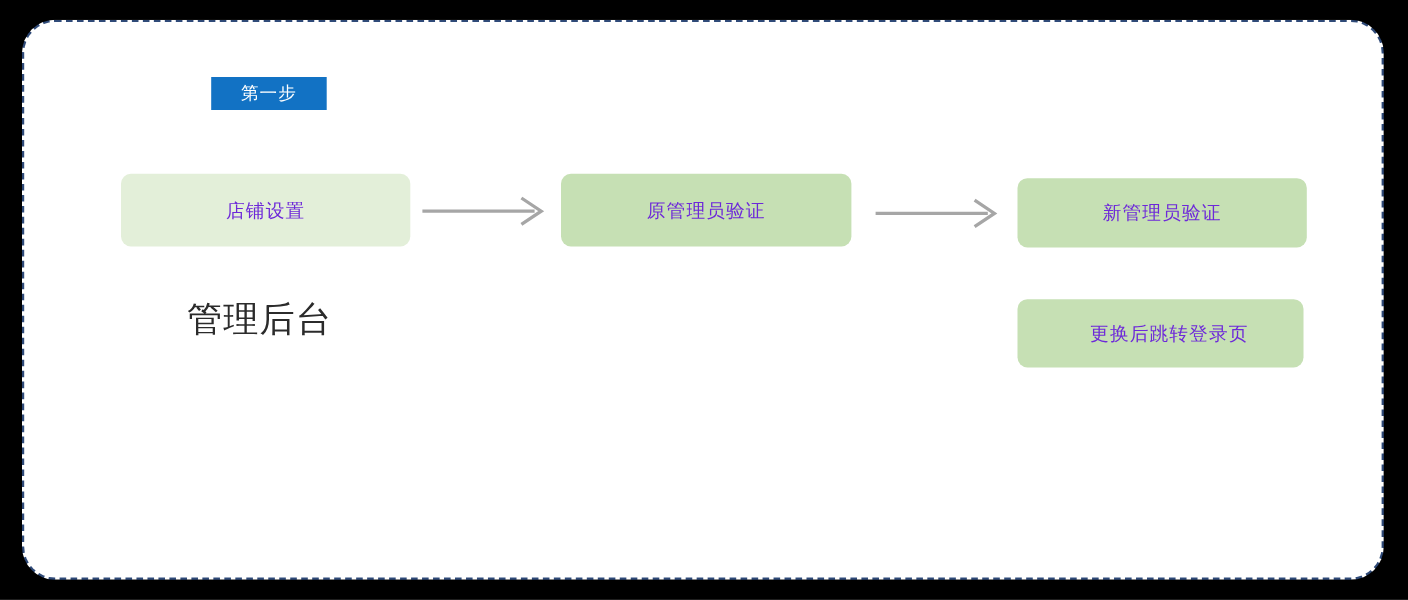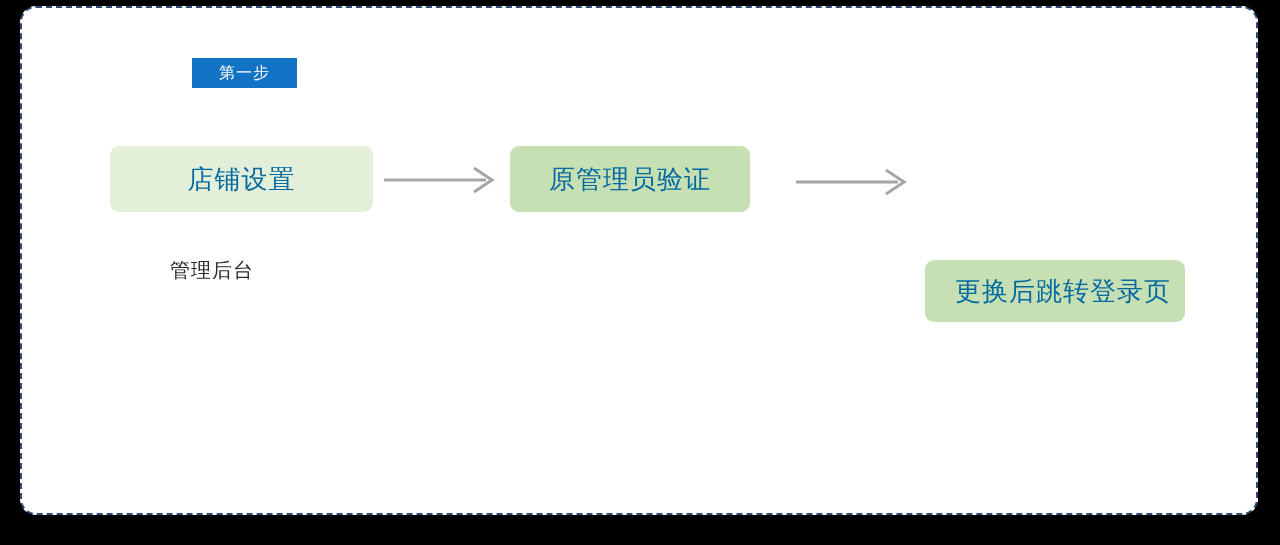--- a/index.html
+++ b/index.html
@@ -19,26 +19,26 @@
     position: relative;
     width: 1280px;
     height: 545px;
     background: #000000;
   }
 
   
   .panel {
     position: absolute;
     left: 20px;
-    top: 6px;
+    top: 18px;
     width: 1238px;
     height: 509px;
     background: #ffffff;
     border: 2px dashed #2f4a78;
-    border-radius: 16px;
+    border-radius: 30px;
     box-sizing: border-box;
   }
 
   
   .step-badge {
     position: absolute;
     height: 30px;
     line-height: 30px;
     text-align: center;
     color: #ffffff;
@@ -51,49 +51,49 @@
   .badge-2 { left: 565px; top: 50px; width: 105px; }
   .badge-3 { left: 980px; top: 50px; width: 105px; }
 
   
   .box {
     position: absolute;
     display: flex;
     align-items: center;
     justify-content: center;
     border-radius: 9px;
-    color: #0369a1;
-    font-size: 26px;
+    color: #6d28d9;
+    font-size: 17px;
     letter-spacing: 1px;
     white-space: nowrap;
     box-sizing: border-box;
   }
   .box-shop {
     left: 88px; top: 138px; width: 263px; height: 66px;
     background: #e3efd9;
   }
   .box-old-admin {
-    left: 488px; top: 138px; width: 240px; height: 66px;
+    left: 488px; top: 138px; width: 264px; height: 66px;
     background: #c6e0b4;
   }
   .box-new-admin {
     left: 903px; top: 142px; width: 263px; height: 63px;
     background: #c6e0b4;
   }
   .box-redirect {
     left: 903px; top: 252px; width: 260px; height: 62px;
     background: #c6e0b4;
     padding-left: 16px;
   }
 
   
   .caption {
     position: absolute;
     color: #2b2b2b;
-    font-size: 20px;
+    font-size: 32px;
     letter-spacing: 1px;
     white-space: nowrap;
   }
   .caption-backend { left: 148px; top: 249px; }
 
   
   .arrow {
     position: absolute;
   }
   .arrow-1 { left: 360px; top: 156px; }
@@ -107,20 +107,21 @@
   <div class="panel">
 
     <div class="step-badge badge-1">第一步</div>
 
 
 
     <div class="box box-shop">店铺设置</div>
 
     <div class="box box-old-admin">原管理员验证</div>
 
+    <div class="box box-new-admin">新管理员验证</div>
 
     <div class="box box-redirect">更换后跳转登录页</div>
 
     <div class="caption caption-backend">管理后台</div>
 
     <svg class="arrow arrow-1" width="118" height="32" viewBox="0 0 118 32">
       <line x1="2" y1="16" x2="104" y2="16" stroke="#a6a6a6" stroke-width="3"></line>
       <polyline points="92,4 110,16 92,28" fill="none" stroke="#a6a6a6" stroke-width="3" stroke-linecap="butt" stroke-linejoin="miter"></polyline>
     </svg>
 

